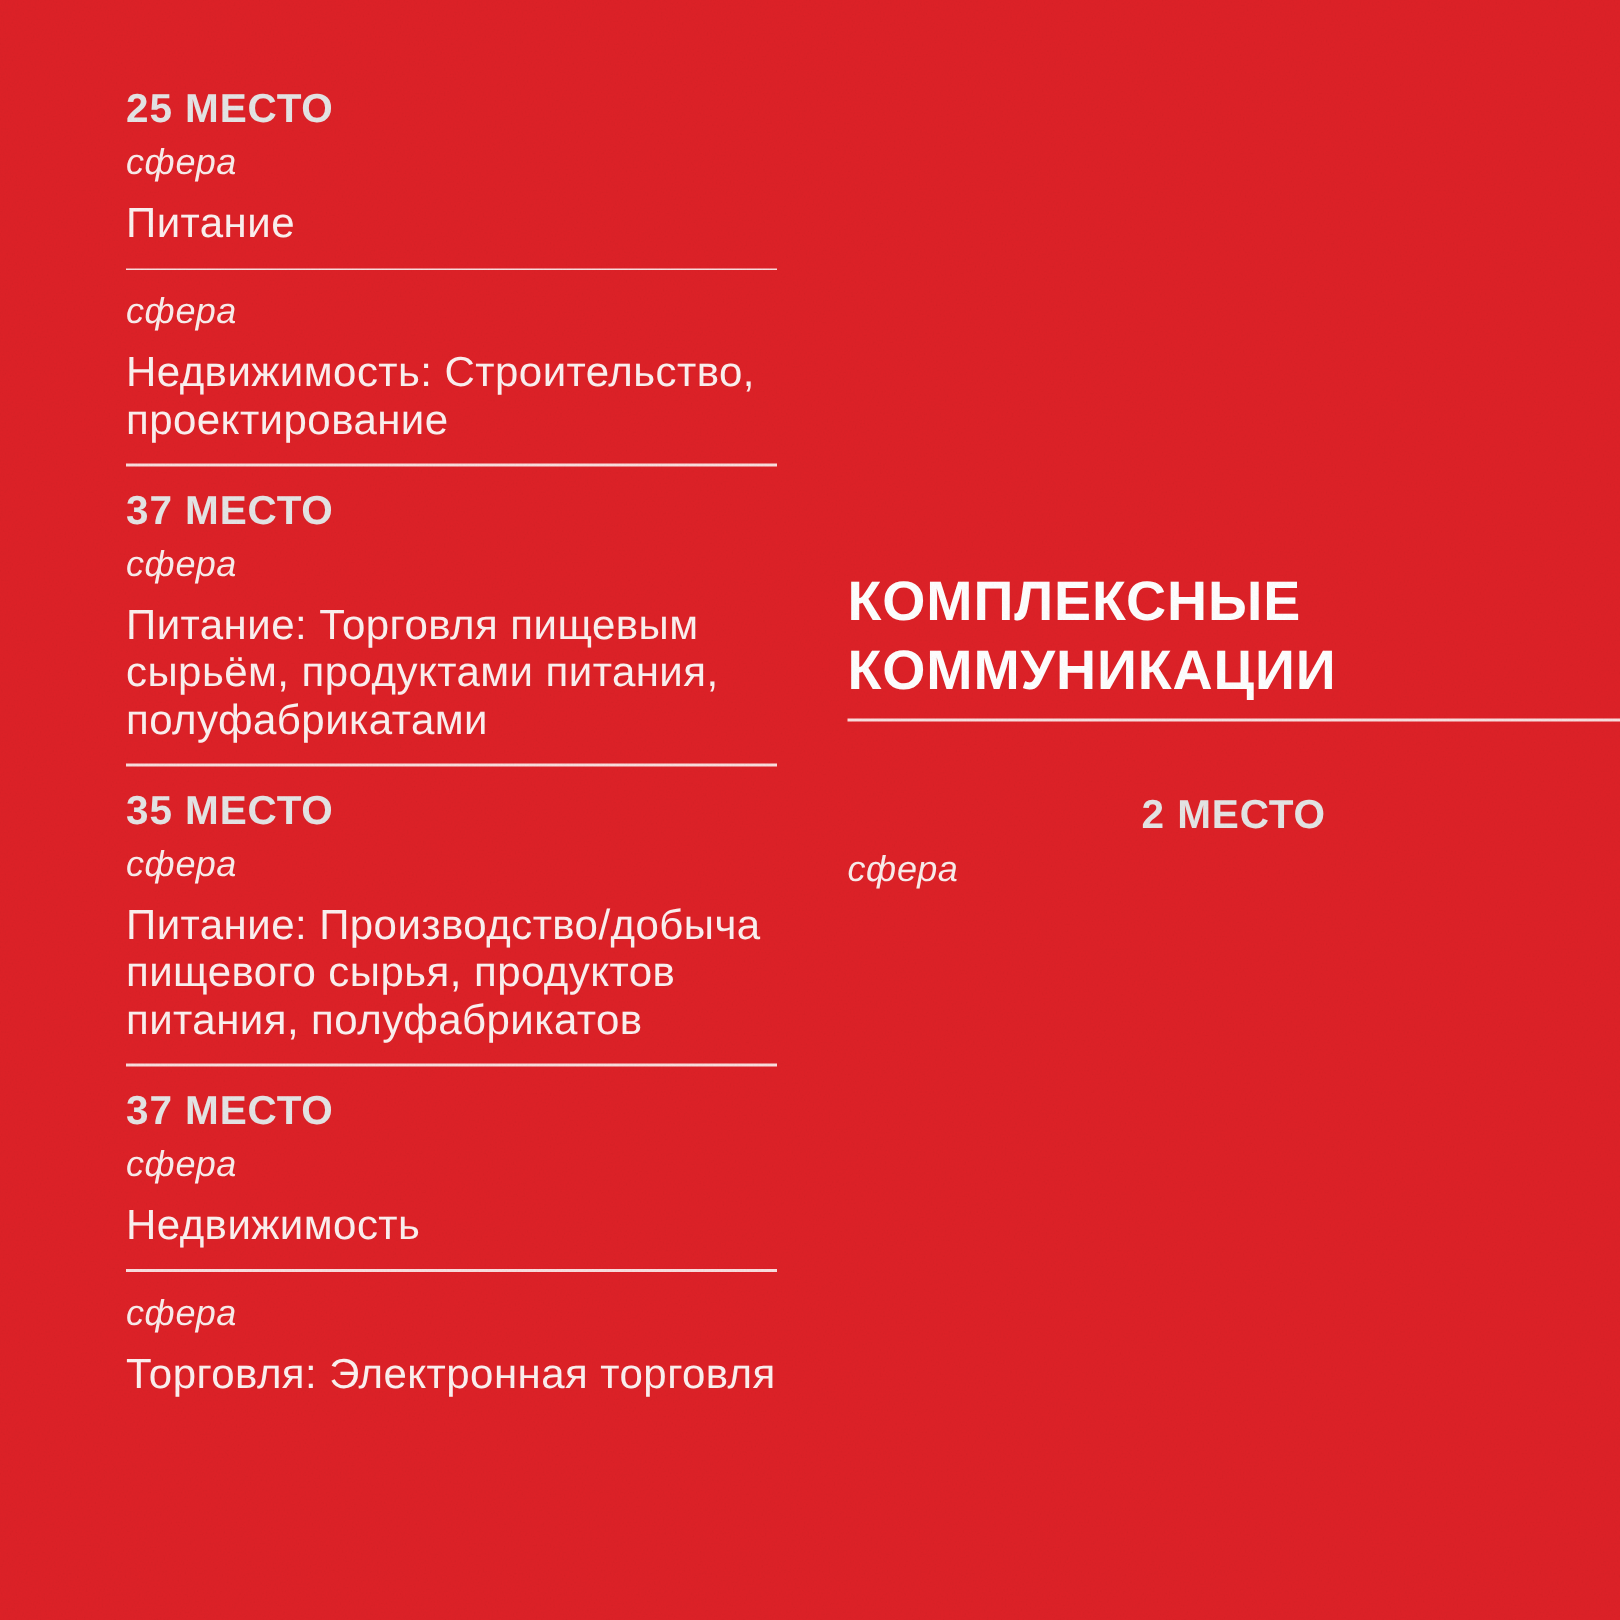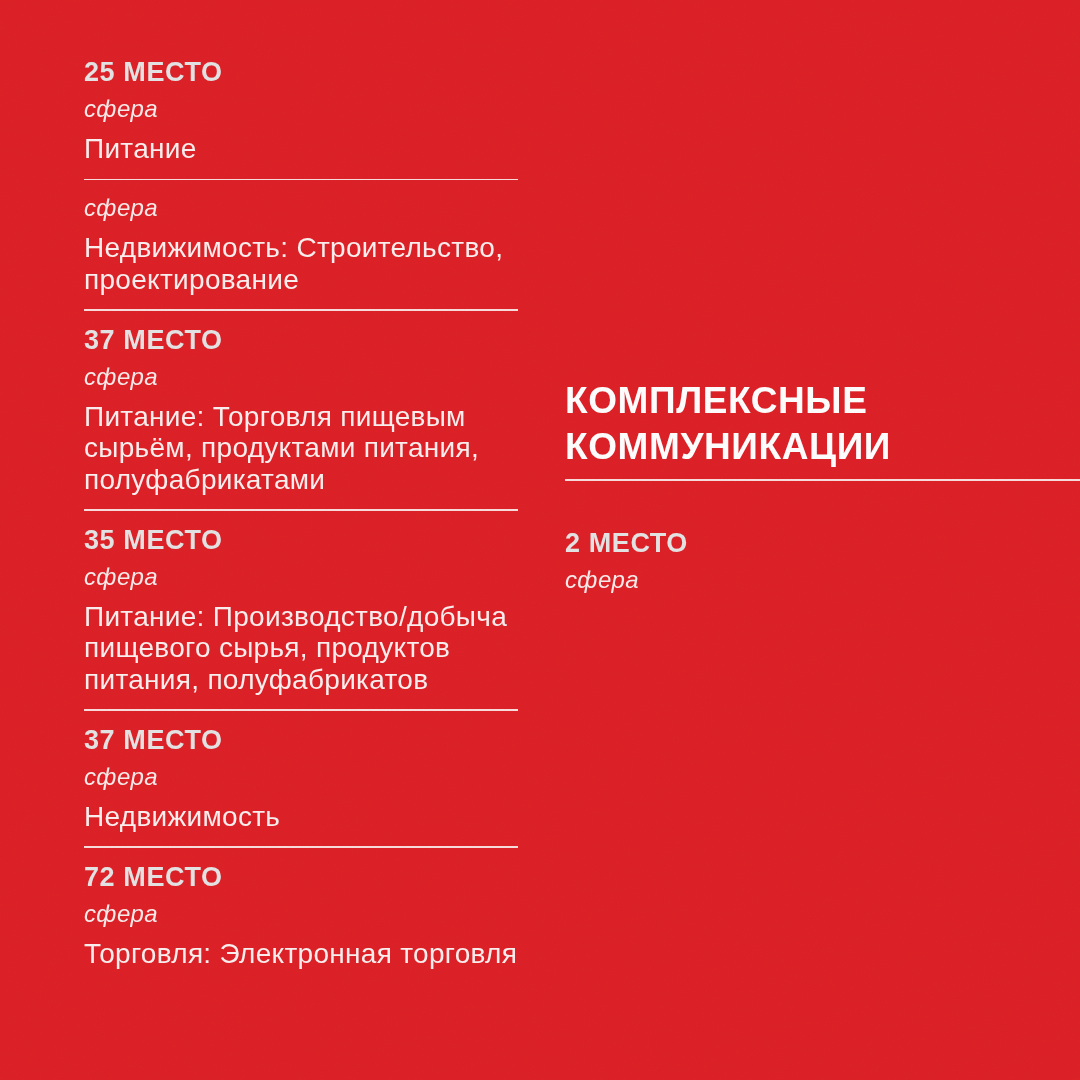--- a/index.html
+++ b/index.html
@@ -67,21 +67,21 @@
   }
   .section-title {
     font-size: 37px;
     line-height: 46px;
     font-weight: 700;
     letter-spacing: 0.6px;
     color: #FFFFFF;
     white-space: pre-line;
   }
   .right-col .divider-full { margin: 9px 0 0 0; }
-  .right-col .rank { margin-top: 46px; }
+  .right-col .rank { margin-top: 46px; text-align: center; }
   .right-col .value { margin-top: 14px; max-width: 470px; }
 </style>
 </head>
 <body>
 
 <main class="left-col">
 
   <section class="entry">
     <h3 class="rank">25 МЕСТО</h3>
     <p class="sphere">сфера</p>
@@ -115,21 +115,20 @@
   </section>
 
   <section class="entry">
     <h3 class="rank">37 МЕСТО</h3>
     <p class="sphere">сфера</p>
     <p class="value">Недвижимость</p>
     <div class="divider"></div>
   </section>
 
   <section class="entry">
-    <h3 class="rank">72 МЕСТО</h3>
     <p class="sphere">сфера</p>
     <p class="value">Торговля: Электронная торговля</p>
   </section>
 
 </main>
 
 <aside class="right-col">
   <h1 class="section-title">КОМПЛЕКСНЫЕ
 КОММУНИКАЦИИ</h1>
   <div class="divider divider-full"></div>

